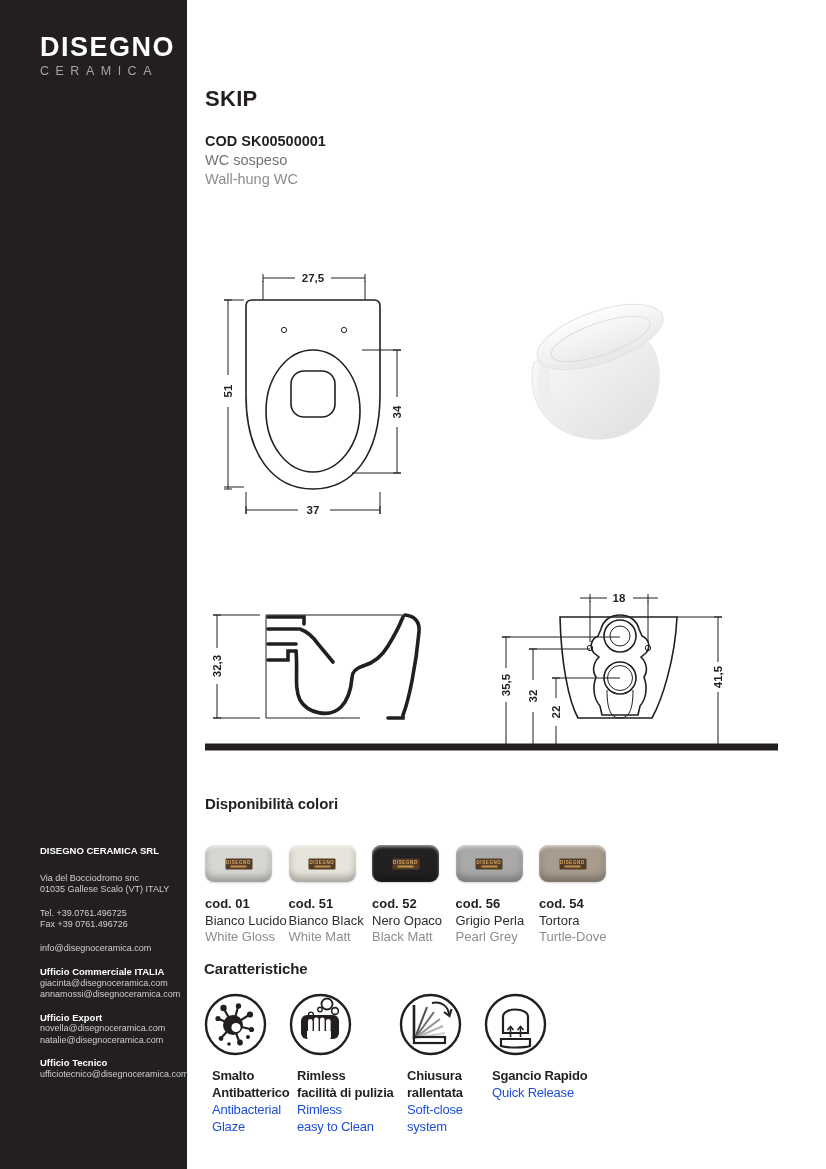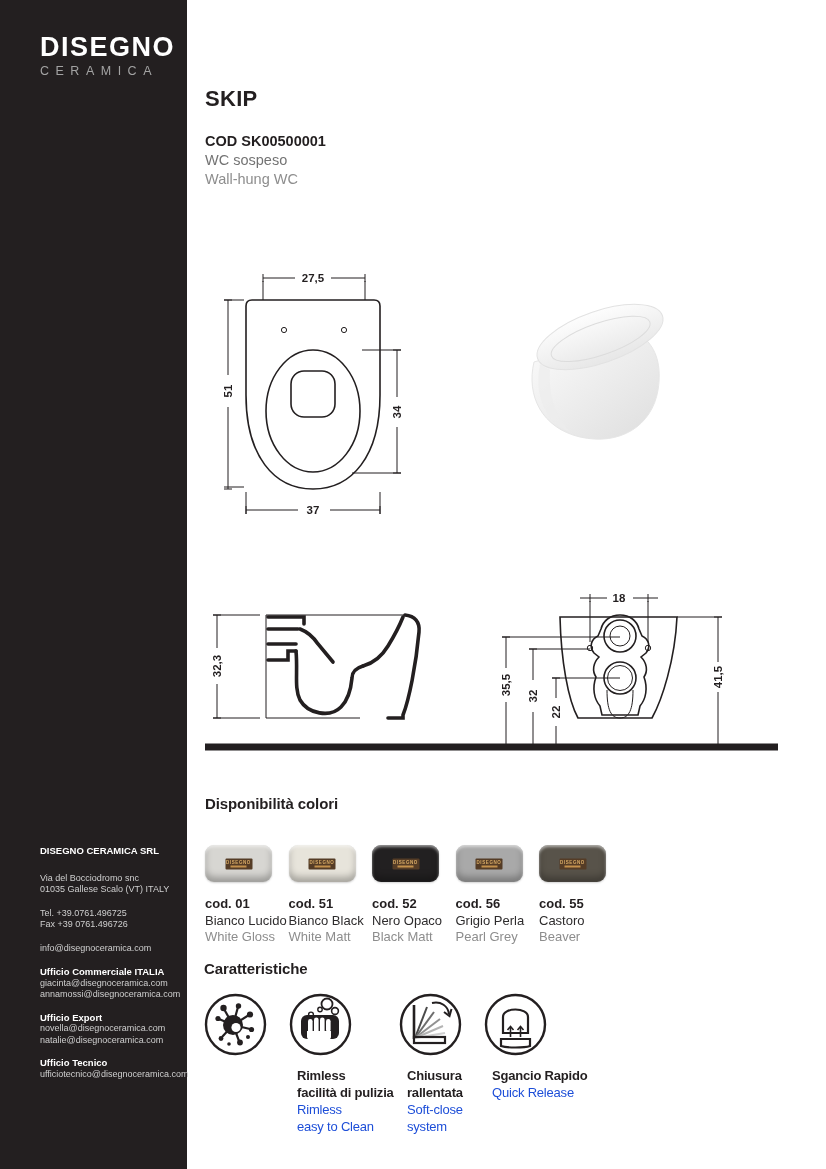--- a/index.html
+++ b/index.html
@@ -236,32 +236,32 @@
           <div class="plate">
             <span class="plate-txt">DISEGNO</span>
               <i class="plate-bar"></i>
           </div>
         </div>
         <div class="sw-code">cod. 56</div>
         <div class="sw-it">Grigio Perla</div>
         <div class="sw-en">Pearl Grey</div>
       </div>
 
-
-      <div class="swatch-col">
-        <div class="swatch" style="background-color: rgb(88, 83, 74);">
-          <div class="plate">
-            <span class="plate-txt">DISEGNO</span>
-              <i class="plate-bar"></i>
-          </div>
-        </div>
-        <div class="sw-code">cod. 55</div>
-        <div class="sw-it">Castoro</div>
-        <div class="sw-en">Beaver</div>
-      </div>
+      <div class="swatch-col">
+        <div class="swatch" style="background-color: rgb(167, 156, 142);">
+          <div class="plate">
+            <span class="plate-txt">DISEGNO</span>
+              <i class="plate-bar"></i>
+          </div>
+        </div>
+        <div class="sw-code">cod. 54</div>
+        <div class="sw-it">Tortora</div>
+        <div class="sw-en">Turtle-Dove</div>
+      </div>
+
 
     </div>
   </section>
 
   <section class="features-sec">
     <h2 class="sec-title">Caratteristiche</h2>
 
     <div class="feature f0">
       <svg class="f-icon" viewBox="0 0 63 63">
         <circle cx="31.5" cy="31.5" r="29.5" fill="none" stroke="#231f20" stroke-width="2.4"></circle>
@@ -279,20 +279,26 @@
         <circle cx="14" cy="25.5" r="2.6" fill="#231f20"></circle>
           <circle cx="19.5" cy="15" r="3.2" fill="#231f20"></circle>
         <circle cx="34.5" cy="13" r="2.7" fill="#231f20"></circle>
           <circle cx="46" cy="21.5" r="3.1" fill="#231f20"></circle>
         <circle cx="47.5" cy="36.5" r="2.6" fill="#231f20"></circle>
           <circle cx="36" cy="49.5" r="2.9" fill="#231f20"></circle>
         <circle cx="17" cy="45.5" r="2.4" fill="#231f20"></circle>
           <circle cx="44" cy="44" r="2" fill="#231f20"></circle>
         <circle cx="25" cy="51" r="1.8" fill="#231f20"></circle>
       </svg>
+      <div class="f-text">
+        <div class="f-it">Smalto</div>
+        <div class="f-it">Antibatterico</div>
+        <div class="f-en">Antibacterial</div>
+        <div class="f-en">Glaze</div>
+      </div>
     </div>
 
     <div class="feature f1">
       <svg class="f-icon" viewBox="0 0 63 63">
         <circle cx="31.5" cy="31.5" r="29.5" fill="none" stroke="#231f20" stroke-width="2.4"></circle>
         <circle cx="38" cy="11" r="5.5" fill="none" stroke="#231f20" stroke-width="1.8"></circle>
         <circle cx="46" cy="18" r="3.4" fill="none" stroke="#231f20" stroke-width="1.6"></circle>
         <circle cx="31" cy="16.5" r="2.2" fill="none" stroke="#231f20" stroke-width="1.4"></circle>
         <rect x="12" y="22" width="38" height="24" rx="6" fill="#231f20"></rect>
         <g fill="#ffffff">

